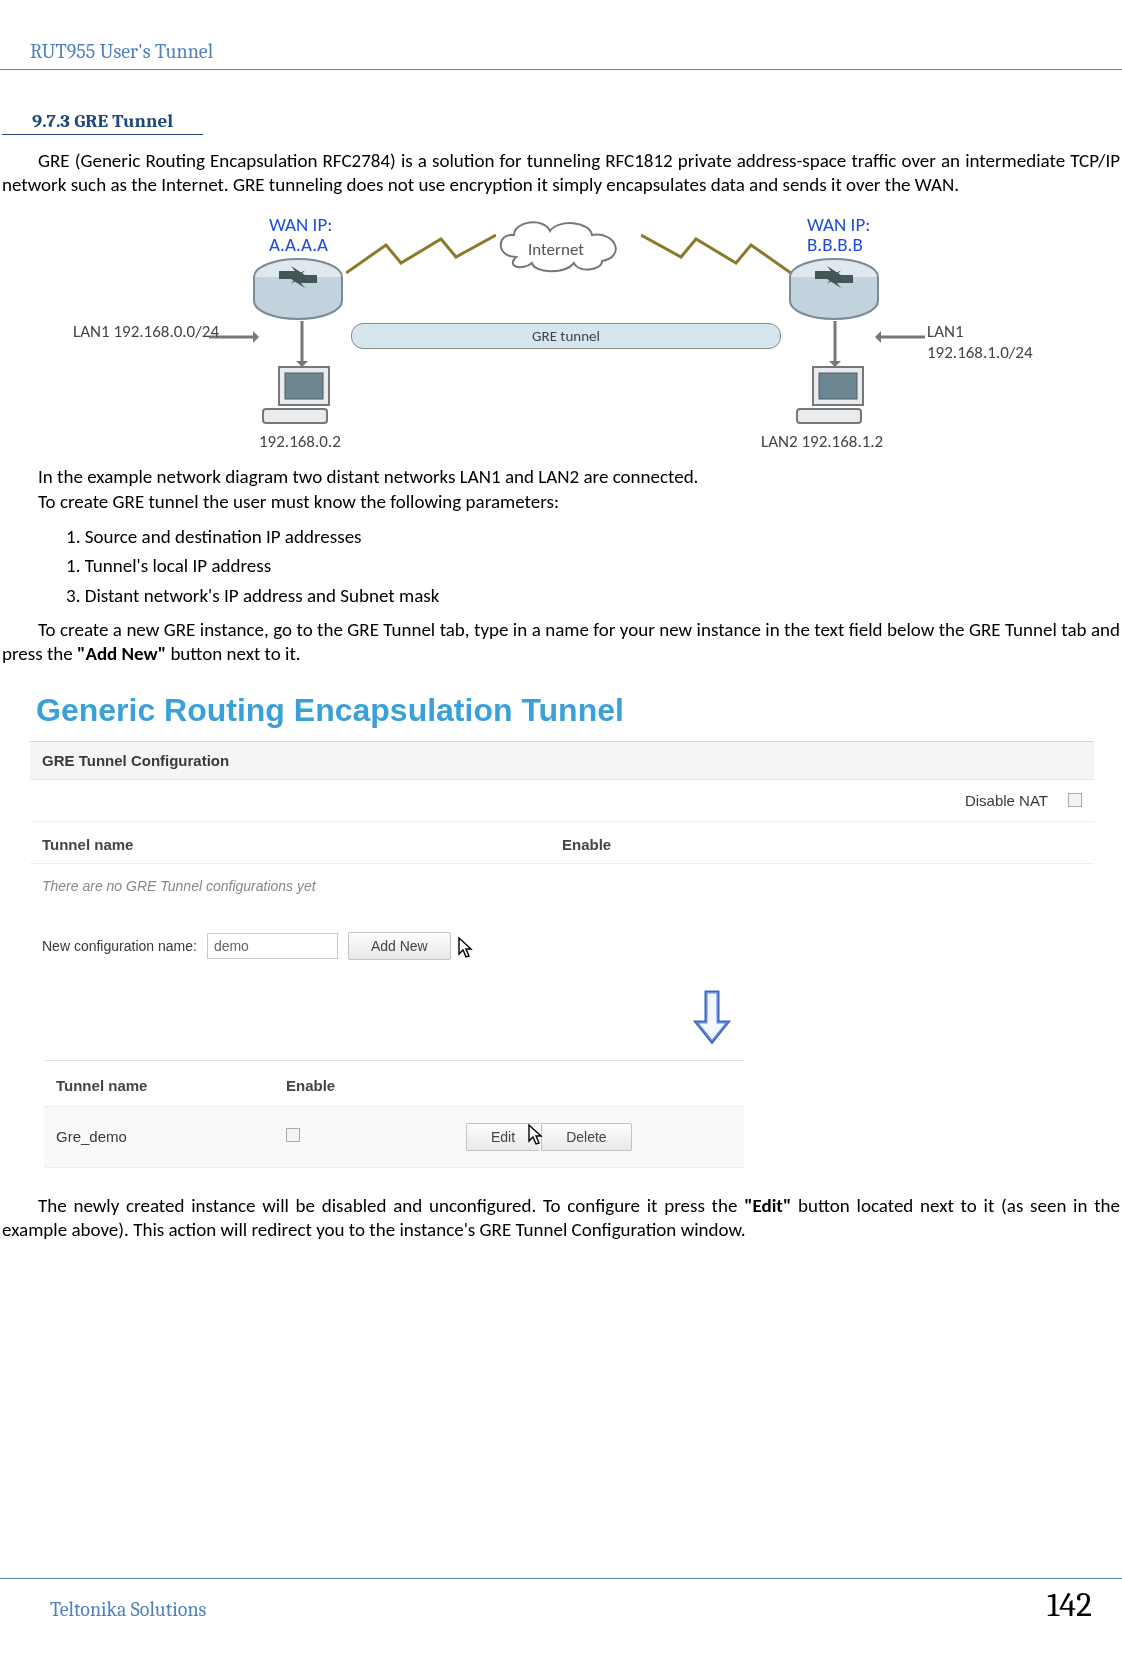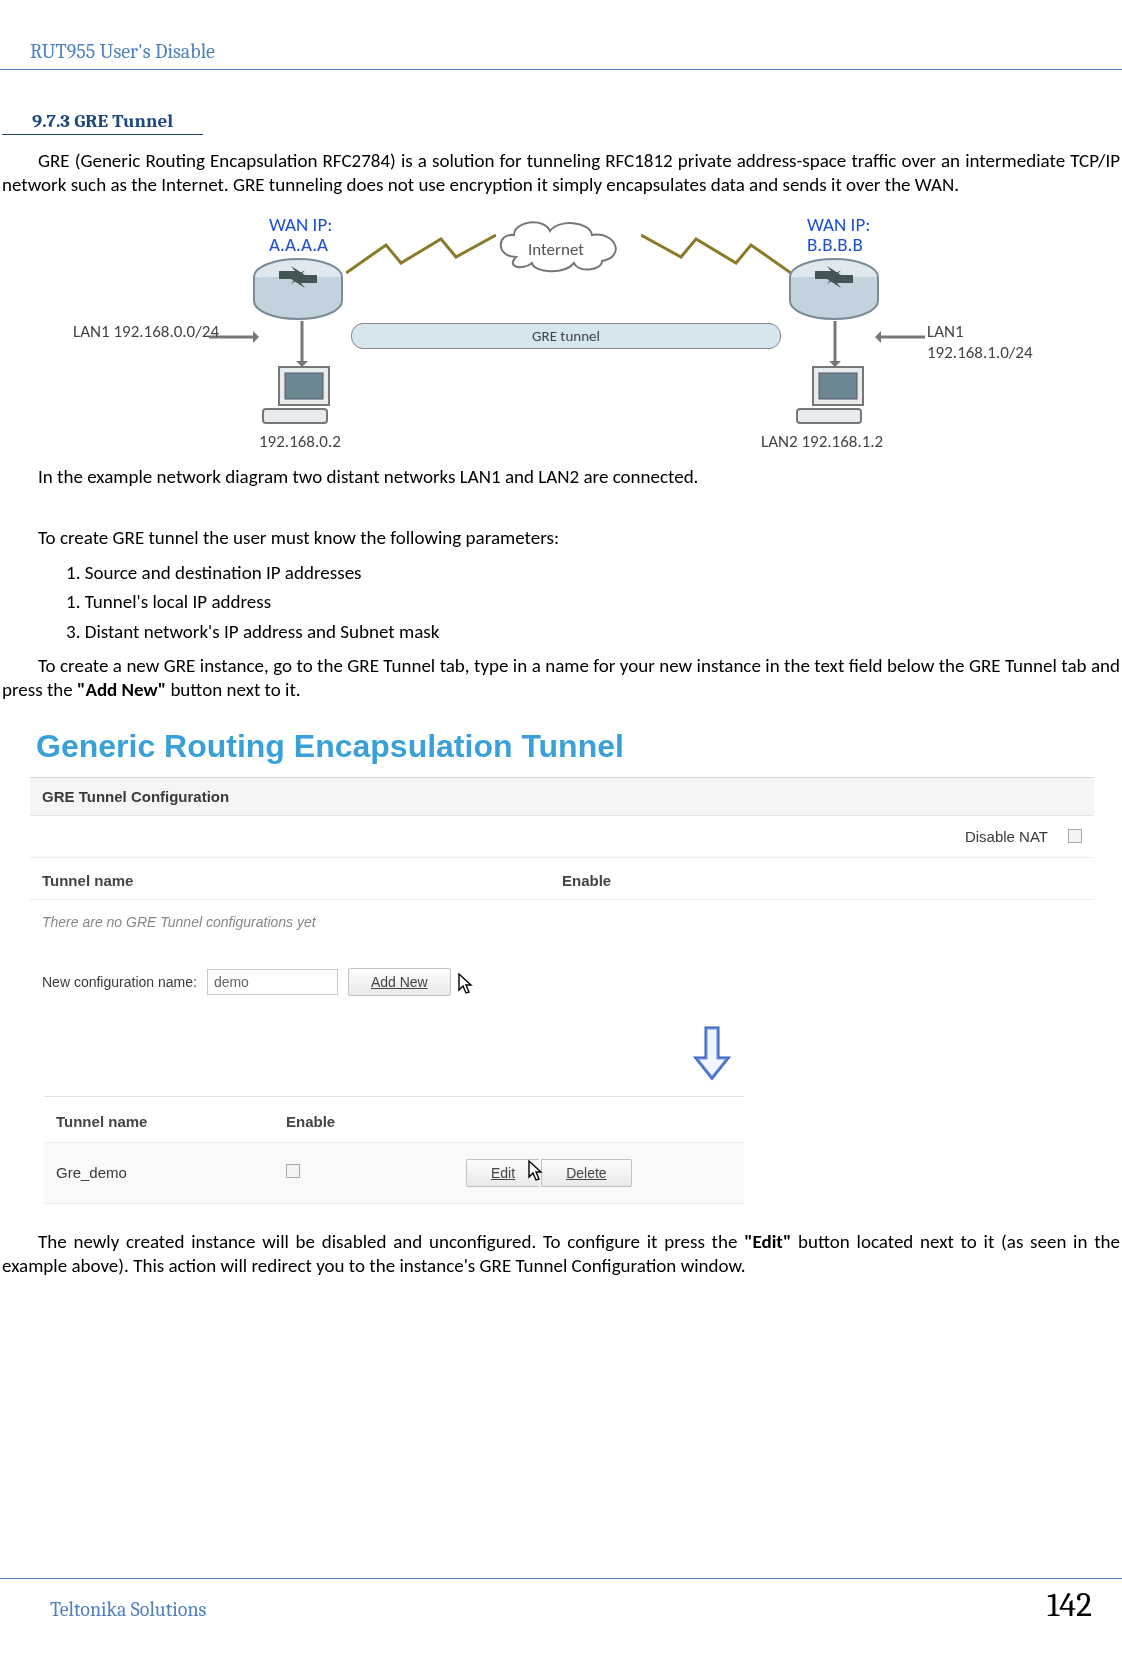--- a/index.html
+++ b/index.html
@@ -131,21 +131,20 @@
     align-items: center;
     justify-content: center;
     height: 28px;
     padding: 0 22px;
     background: linear-gradient(#fdfdfd,#e9e9e9);
     border: 1px solid #c2c2c2;
     border-radius: 2px;
     font-size: 14px;
     color: #444;
     cursor: pointer;
-    text-decoration: underline;
   }
   .cursor-icon {
     display: inline-block;
     margin-left: -6px;
     margin-bottom: -8px;
   }
   .down-arrow { text-align: center; margin: 10px 0 10px 300px; }
 
   .ui2-row {
     display: flex;
@@ -190,21 +189,21 @@
   }
   .footer-right {
     font-family: Cambria, Georgia, serif;
     font-size: 34px;
     color: #000;
   }
 </style>
 </head>
 <body>
 
-<div class="page-header">RUT955 User's Disable</div>
+<div class="page-header">RUT955 User's Tunnel</div>
 
 <div class="content">
 
   <div class="section-heading">
     <span>9.7.3</span>
     <span> </span>
     <span>GRE Tunnel</span>
   </div>
 
   <p class="para para-indent">GRE (Generic Routing Encapsulation RFC2784) is a solution for tunneling RFC1812 private address-space traffic over an intermediate TCP/IP network such as the Internet. GRE tunneling does not use encryption it simply encapsulates data and sends it over the WAN.</p>
@@ -292,21 +291,21 @@
         <rect x="18" y="2" width="50" height="38" fill="#e8ecef" stroke="#777" stroke-width="2"></rect>
         <rect x="24" y="8" width="38" height="26" fill="#6d8792" stroke="#556" stroke-width="1"></rect>
         <rect x="2" y="44" width="64" height="14" rx="3" fill="#e8ecef" stroke="#777" stroke-width="2"></rect>
       </svg>
     </div>
     <div class="ip-label" style="left:158px; top:220px;">192.168.0.2</div>
     <div class="ip-label" style="left:660px; top:220px;">LAN2 192.168.1.2</div>
   </div>
 
   <p class="para" style="padding-left:36px; padding-bottom:2px;">In the example network diagram two distant networks LAN1 and LAN2 are connected.</p>
-  <p class="para" style="padding-left:36px; padding-bottom:4px;margin-top:36px;">To create GRE tunnel the user must know the following parameters:</p>
+  <p class="para" style="padding-left:36px; padding-bottom:4px;">To create GRE tunnel the user must know the following parameters:</p>
 
   <div class="list">
     <div class="list-item">1. Source and destination IP addresses</div>
     <div class="list-item">1. Tunnel's local IP address</div>
     <div class="list-item">3. Distant network's IP address and Subnet mask</div>
   </div>
 
   <p class="para para-indent">
     <span>To create a new GRE instance, go to the GRE Tunnel tab, type in a name for your new instance in the text field below the GRE Tunnel tab and press the </span><span class="bold">"Add New"</span><span> button next to it.</span>
   </p>

